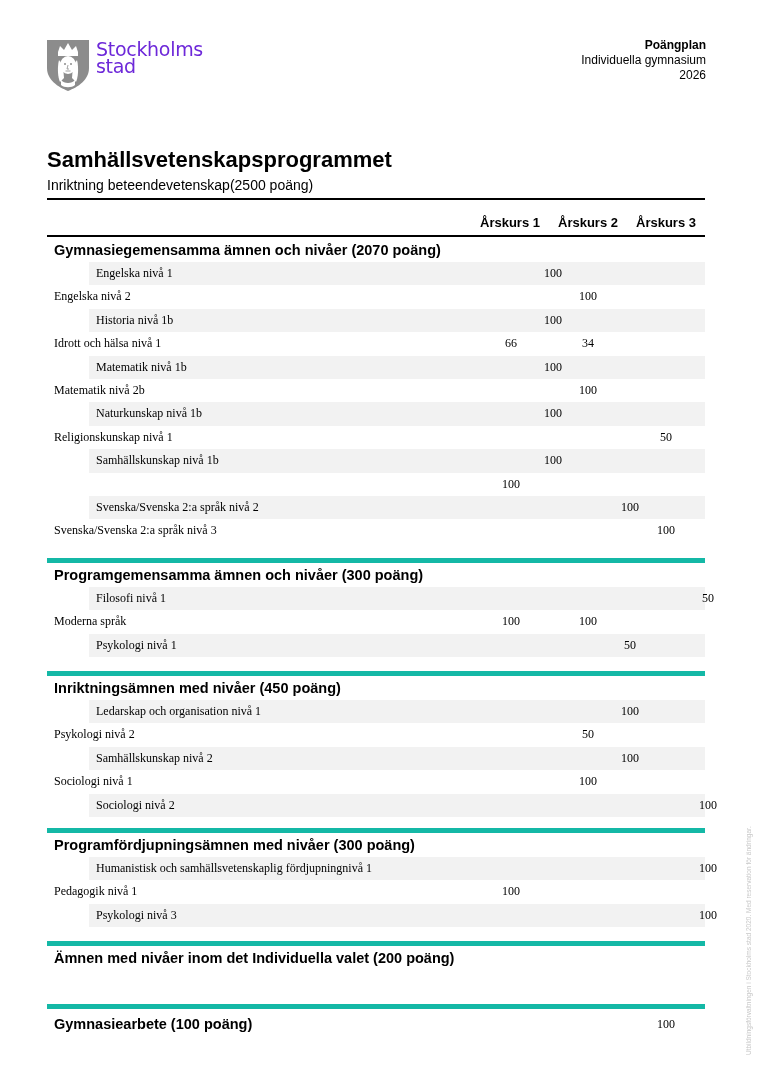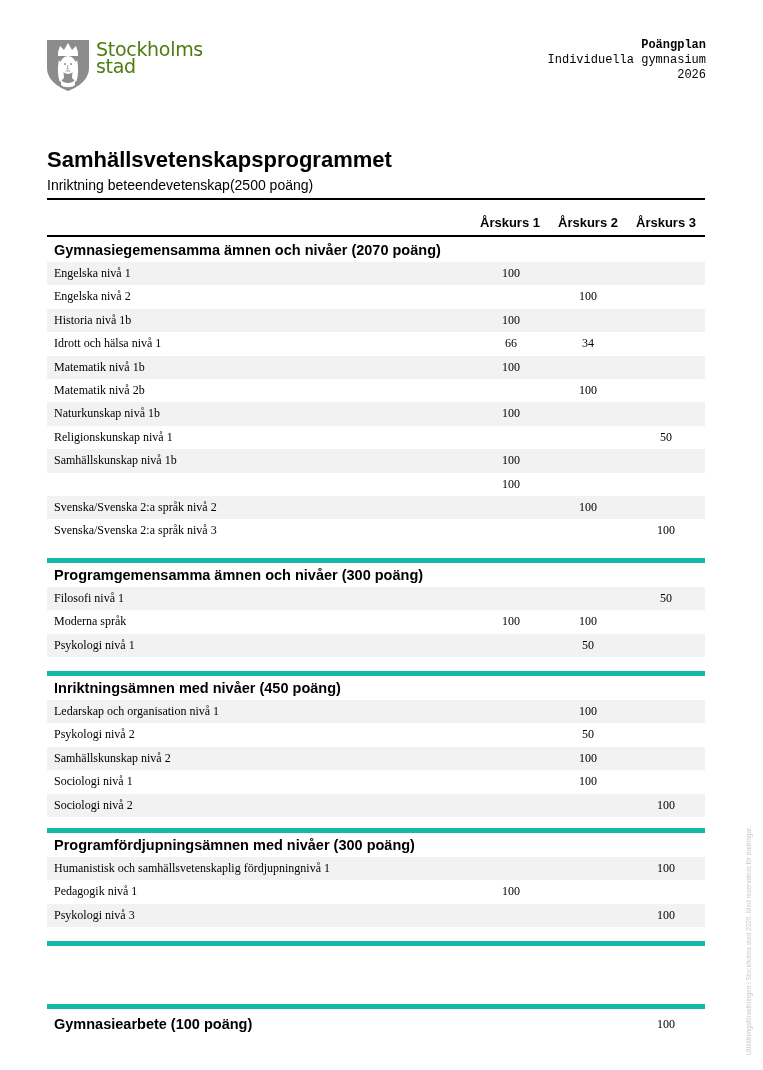--- a/index.html
+++ b/index.html
@@ -1,31 +1,31 @@
 <!DOCTYPE html>
 <html><head>
 <meta charset="utf-8">
 <style>
   html, body { margin: 0; padding: 0; background: #ffffff; }
   body { width: 763px; height: 1070px; position: relative; overflow: hidden; color: #000; }
   .logo { position: absolute; left: 46px; top: 38px; display: flex; align-items: flex-start; }
   .logo svg { display: block; }
-  .logo-text { margin-left: 6px; margin-top: 3px; font-family: "DejaVu Sans", sans-serif; font-size: 19px; line-height: 17px; color: #4d7c0f; letter-spacing: -0.3px; }
-  .doc-meta { position: absolute; right: 57px; top: 38px; text-align: right; font-family: Liberation Mono, monospace; font-size: 12px; line-height: 15px; }
+  .logo-text { margin-left: 6px; margin-top: 3px; font-family: "DejaVu Sans", sans-serif; font-size: 19px; line-height: 17px; color: #6d28d9; letter-spacing: -0.3px; }
+  .doc-meta { position: absolute; right: 57px; top: 38px; text-align: right; font-family: Liberation Sans, sans-serif; font-size: 12px; line-height: 15px; }
   .doc-meta .b { font-weight: bold; }
   .title-block { position: absolute; left: 47px; top: 147px; width: 658px; border-bottom: 2px solid #000; padding-bottom: 1px; }
   .title { font-family: "Liberation Sans", sans-serif; font-weight: bold; font-size: 22px; line-height: 26px; }
   .subtitle { font-family: "Liberation Sans", sans-serif; font-size: 14px; line-height: 24px; }
   .col-headers { position: absolute; left: 47px; top: 213px; width: 658px; height: 22px; border-bottom: 2px solid #000000; font-family: "Liberation Sans", sans-serif; font-weight: bold; font-size: 13px; }
   .col-headers span { position: absolute; top: 2px; width: 80px; text-align: center; }
   .section { position: absolute; left: 47px; width: 658px; }
   .section.ruled { border-top: 5px solid #14b8a6; }
   .sec-title { font-family: "Liberation Sans", sans-serif; font-weight: bold; font-size: 14.5px; height: 24px; line-height: 24px; padding-left: 7px; position: relative; }
   .row { position: relative; height: 23.4px; line-height: 23px; font-family: "Liberation Serif", serif; font-size: 12px; }
-  .row.shade { background: #f2f2f2; }
+  .row.shade { background: #f2f2f2; margin-left: 42px; }
   .row .name { position: absolute; left: 7px; }
   .val { position: absolute; width: 60px; text-align: center; }
   .v1 { left: 434px; } .v2 { left: 511px; } .v3 { left: 589px; }
   .sec-title .val { font-family: "Liberation Serif", serif; font-weight: normal; font-size: 12px; }
   .sidenote { position: absolute; left: 745px; top: 1055px; transform-origin: 0 0; transform: rotate(-90deg); font-family: "Liberation Sans", sans-serif; font-size: 6.5px; color: #c8c8c8; white-space: nowrap; }
 </style>
 </head>
 <body>
 
 <div class="logo">
@@ -209,20 +209,21 @@
         <span class="val v3"></span>
       </div>
       <div class="row shade">
         <span class="name">Psykologi nivå 3</span>
         <span class="val v1"></span>
         <span class="val v2"></span>
         <span class="val v3">100</span>
       </div>
     </div>
     <div class="section ruled" style="top: 941px;">
+      <div class="sec-title">Ämnen med nivåer inom det Individuella valet (200 poäng)</div>
     </div>
   </div>
 
 <div class="section ruled" id="final-section" style="top:1004px;">
   <div class="sec-title" style="height:30px; line-height:30px;">
     <span>Gymnasiearbete (100 poäng)</span>
     <span class="val v3">100</span>
   </div>
 </div>
 

